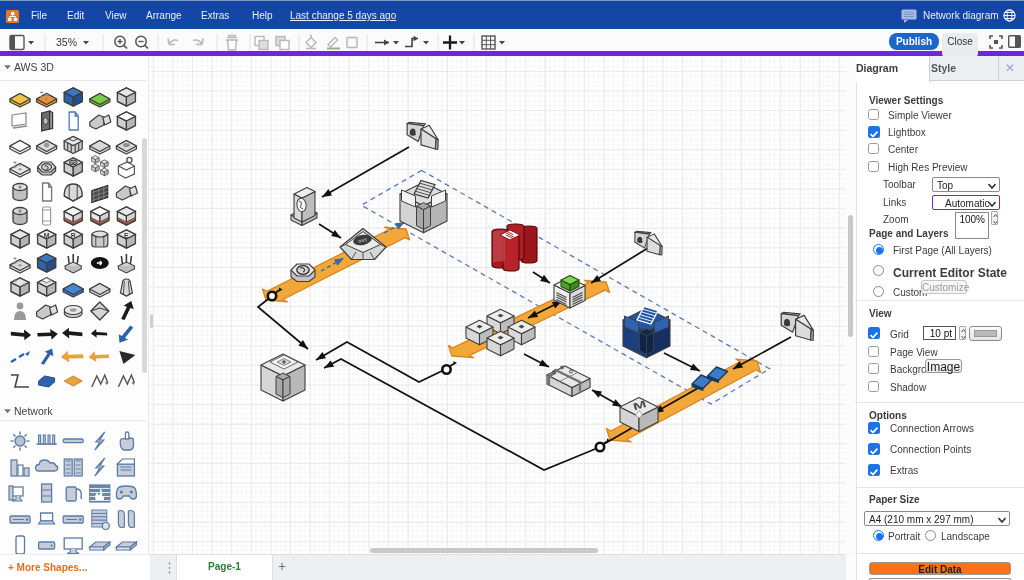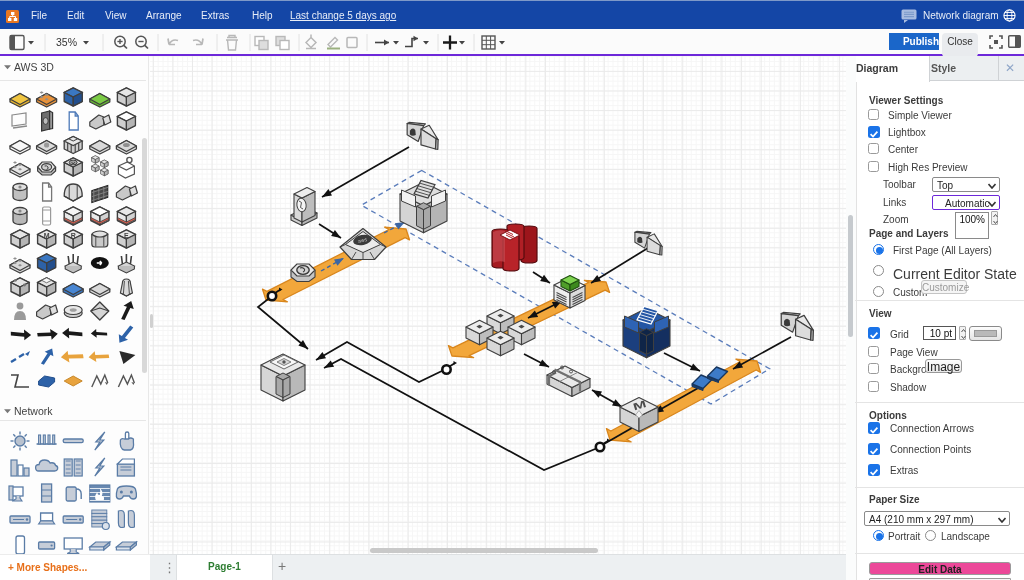--- a/index.html
+++ b/index.html
@@ -1,17 +1,17 @@
 <!DOCTYPE html>
 <html><head><meta charset="utf-8"><style>
 * { margin:0; padding:0; box-sizing:border-box; }
 body { width:1024px; height:580px; font-family:"Liberation Sans",sans-serif; overflow:hidden; position:relative; background:#fff; }
 #hdr { position:absolute; left:0; top:0; width:1024px; height:29px; background:#1446A6; border-top:1px solid #7e99c8; }
 .menu { position:absolute; top:0; height:29px; line-height:29px; color:#e8edf7; font-size:10px; }
-#tb { position:absolute; left:0; top:29px; width:1024px; height:27px; background:#fbfbfb; border-bottom:2px solid #6d28d9;padding-left:40px; }
+#tb { position:absolute; left:0; top:29px; width:1024px; height:27px; background:#fbfbfb; border-bottom:5px solid #6d28d9;padding-left:40px; }
 #sidebar { position:absolute; left:0; top:56px; width:150px; height:498px; background:#fdfdfd; }
 #sbfoot { position:absolute; left:0; top:554px; width:150px; height:26px; background:#fff; border-top:1px solid #ececec; z-index:5; }
 #canvas { position:absolute; left:150px; top:56px; width:696px; height:498px; background:#fff;
   background-image:
    linear-gradient(#eaeaea 1px, transparent 1px),
    linear-gradient(90deg, #eaeaea 1px, transparent 1px),
    linear-gradient(#f6f6f6 1px, transparent 1px),
    linear-gradient(90deg, #f6f6f6 1px, transparent 1px);
   background-size: 19.62px 19.62px, 19.62px 19.62px, 4.905px 4.905px, 4.905px 4.905px;
   background-position: 2.8px 14.9px, 2.8px 14.9px, 2.8px 0.2px, 2.8px 0.2px; }
@@ -88,21 +88,21 @@
       <path d="M418 37.5 l-4.5 -2.7 v5.4 Z" fill="#444"></path>
       <path d="M423 40.0 l3 3.5 l3 -3.5 Z" fill="#444"></path>
       <line x1="438" y1="33" x2="438" y2="50" stroke="#e2e2e2" stroke-width="1"></line>
       <path d="M450 34.5 v14 M443 41.5 h14" stroke="#1a1a1a" stroke-width="2.3"></path>
       <path d="M459 40.0 l3 3.5 l3 -3.5 Z" fill="#444"></path>
       <line x1="474" y1="33" x2="474" y2="50" stroke="#e2e2e2" stroke-width="1"></line>
       <rect x="482" y="35.0" width="13" height="13" fill="none" stroke="#555" stroke-width="1.4"></rect>
       <path d="M482 39.3 h13 M482 43.7 h13 M486.3 35.0 v13 M490.6 35.0 v13" stroke="#555" stroke-width="1"></path>
       <path d="M499 40.0 l3 3.5 l3 -3.5 Z" fill="#444"></path>
     </svg>
- <div style="position:absolute;left:889px;top:4px;width:50px;height:17px;background:#1a66c9;border-radius:0;color:#fff;font-size:10px;font-weight:bold;text-align:right;line-height:17px">Publish</div>
+ <div style="position:absolute;left:889px;top:4px;width:50px;height:17px;background:#1a66c9;border-radius:8px;color:#fff;font-size:10px;font-weight:bold;text-align:center;line-height:17px">Publish</div>
  <div style="position:absolute;left:942px;top:4px;width:36px;height:24px;background:#e9ebee;border-radius:4px;color:#333;font-size:10px;text-align:center;line-height:17px">Close</div>
  <svg style="position:absolute;left:989px;top:6px" width="14" height="14" viewBox="0 0 14 14">
   <path d="M1 4 V1 H4 M10 1 H13 V4 M13 10 V13 H10 M4 13 H1 V10" fill="none" stroke="#555" stroke-width="1.6"></path>
   <rect x="5" y="5" width="4" height="4" fill="#555"></rect>
  </svg>
  <svg style="position:absolute;left:1008px;top:6px" width="13" height="13" viewBox="0 0 13 13">
   <rect x="0.7" y="0.7" width="11.6" height="11.6" rx="1" fill="none" stroke="#555" stroke-width="1.4"></rect>
   <rect x="7" y="0.7" width="5.3" height="11.6" fill="#555"></rect>
  </svg>
 </div>
@@ -904,21 +904,21 @@
 <div style="position:absolute;left:991px;top:211px;width:7px;height:14px;border:1px solid #aaa;background:#f2f2f2;border-radius:1px"><svg width="7" height="14" viewBox="0 0 7 14">
       <path d="M1.5 5 L3.5 2.5 L5.5 5" fill="none" stroke="#555" stroke-width="1"></path>
       <path d="M1.5 9 L3.5 11.5 L5.5 9" fill="none" stroke="#555" stroke-width="1"></path>
     </svg></div>
 <div style="position:absolute;left:869px;top:228px;font-size:10px;font-weight:bold;color:#3b3b3b;white-space:nowrap">Page and Layers</div>
 <div style="position:absolute;left:873px;top:244px;width:11px;height:11px;border:1.5px solid #1a73e8;border-radius:50%;background:#fff">
     <div style="position:absolute;left:2px;top:2px;width:7px;height:7px;background:#1a73e8;border-radius:50%"></div>
   </div>
 <div style="position:absolute;left:893px;top:245px;font-size:10px;font-weight:normal;color:#3b3b3b;white-space:nowrap">First Page (All Layers)</div>
 <div style="position:absolute;left:873px;top:265px;width:11px;height:11px;border:1.5px solid #8a8a8a;border-radius:50%;background:#fff"></div>
-<div style="position:absolute;left:893px;top:266px;font-size:14px;font-weight:normal;color:#3b3b3b;white-space:nowrap">Current Editor State</div>
+<div style="position:absolute;left:893px;top:266px;font-size:12px;font-weight:bold;color:#3b3b3b;white-space:nowrap">Current Editor State</div>
 <div style="position:absolute;left:873px;top:286px;width:11px;height:11px;border:1.5px solid #8a8a8a;border-radius:50%;background:#fff"></div>
 <div style="position:absolute;left:893px;top:287px;font-size:10px;font-weight:normal;color:#3b3b3b;white-space:nowrap">Custom</div>
 <div style="position:absolute;left:921px;top:280px;width:46px;height:14px;background:#f5f5f5;border:1px solid #c4c4c4;border-radius:3px;font-size:10px;color:#9a9a9a;line-height:14px;text-align:center">Customize</div>
 <div style="position:absolute;left:855px;top:300px;width:169px;height:1px;background:#e4e4e4"></div>
 <div style="position:absolute;left:869px;top:308px;font-size:10px;font-weight:bold;color:#3b3b3b;white-space:nowrap">View</div>
 <div style="position:absolute;left:868px;top:327px;width:12px;height:12px;background:#1a73e8;border-radius:2.5px"><svg width="12" height="12" viewBox="0 0 12 12">
       <path d="M2.6 6.2 L5 8.6 L9.4 3.6" fill="none" stroke="#fff" stroke-width="1.7"></path>
     </svg></div>
 <div style="position:absolute;left:890px;top:329px;font-size:10px;font-weight:normal;color:#3b3b3b;white-space:nowrap">Grid</div>
 <div style="position:absolute;left:923px;top:326px;width:33px;height:14px;background:#fff;border:1.5px solid #555;font-size:10px;color:#111;line-height:14px;text-align:right;padding-right:3px">10 pt</div>
@@ -955,14 +955,14 @@
 <div style="position:absolute;left:864px;top:511px;width:146px;height:15px;background:#fff;border:1px solid #8a8a8a;border-radius:2px;font-size:10px;color:#222;line-height:15px;padding-left:4px;box-sizing:border-box">A4 (210 mm x 297 mm)<svg style="position:absolute;right:3px;top:4.5px" width="8" height="6" viewBox="0 0 8 6">
       <path d="M0.5 1 L4 5 L7.5 1" fill="none" stroke="#333" stroke-width="1.6"></path>
     </svg></div>
 <div style="position:absolute;left:873px;top:530px;width:11px;height:11px;border:1.5px solid #1a73e8;border-radius:50%;background:#fff">
     <div style="position:absolute;left:2px;top:2px;width:7px;height:7px;background:#1a73e8;border-radius:50%"></div>
   </div>
 <div style="position:absolute;left:888px;top:531px;font-size:10px;font-weight:normal;color:#3b3b3b;white-space:nowrap">Portrait</div>
 <div style="position:absolute;left:925px;top:530px;width:11px;height:11px;border:1.5px solid #8a8a8a;border-radius:50%;background:#fff"></div>
 <div style="position:absolute;left:941px;top:531px;font-size:10px;font-weight:normal;color:#3b3b3b;white-space:nowrap">Landscape</div>
 <div style="position:absolute;left:855px;top:553px;width:169px;height:1px;background:#e4e4e4"></div>
-<div style="position:absolute;left:869px;top:562px;width:142px;height:13px;background:#ec4899;border:1px solid #9a9a9a;border-radius:3px;font-size:10px;font-weight:bold;color:#222;line-height:13px;text-align:center">Edit Data</div>
+<div style="position:absolute;left:869px;top:562px;width:142px;height:13px;background:#f97316;border:1px solid #9a9a9a;border-radius:3px;font-size:10px;font-weight:bold;color:#222;line-height:13px;text-align:center">Edit Data</div>
 <div style="position:absolute;left:869px;top:578px;width:142px;height:3px;background:#f6f6f6;border:1px solid #9a9a9a;border-radius:3px;border-bottom:none"></div>
 
 </body></html>

